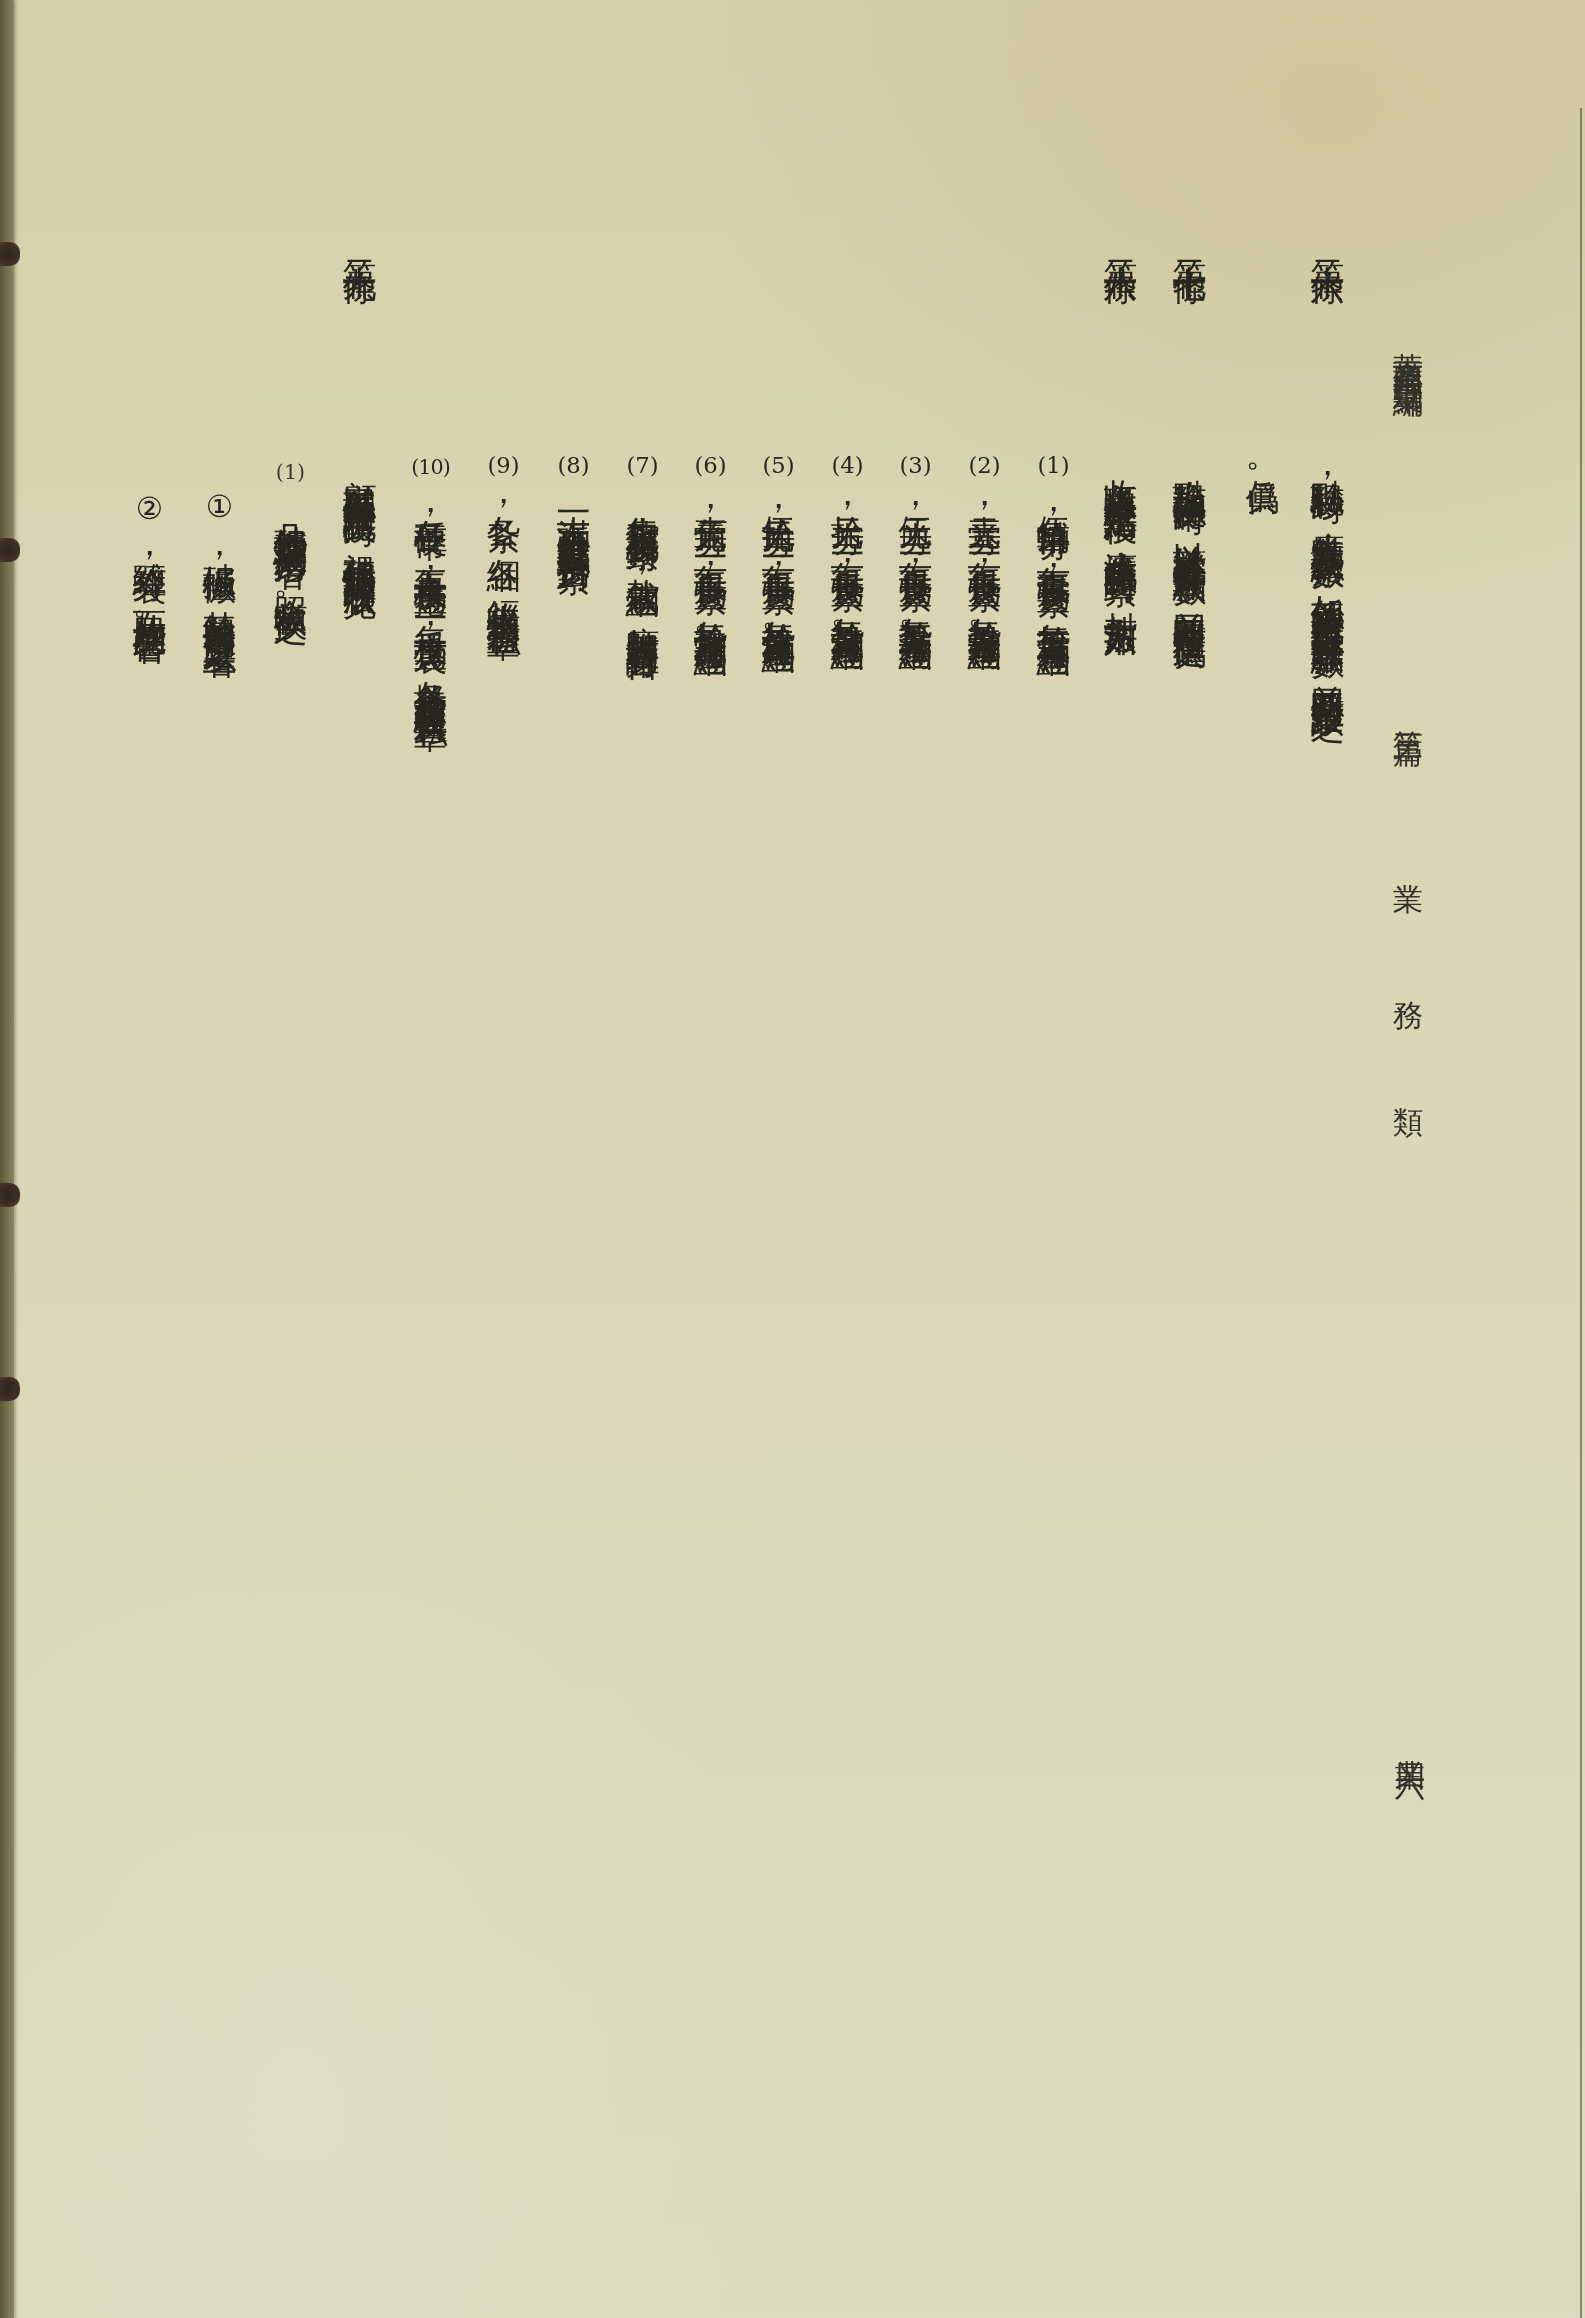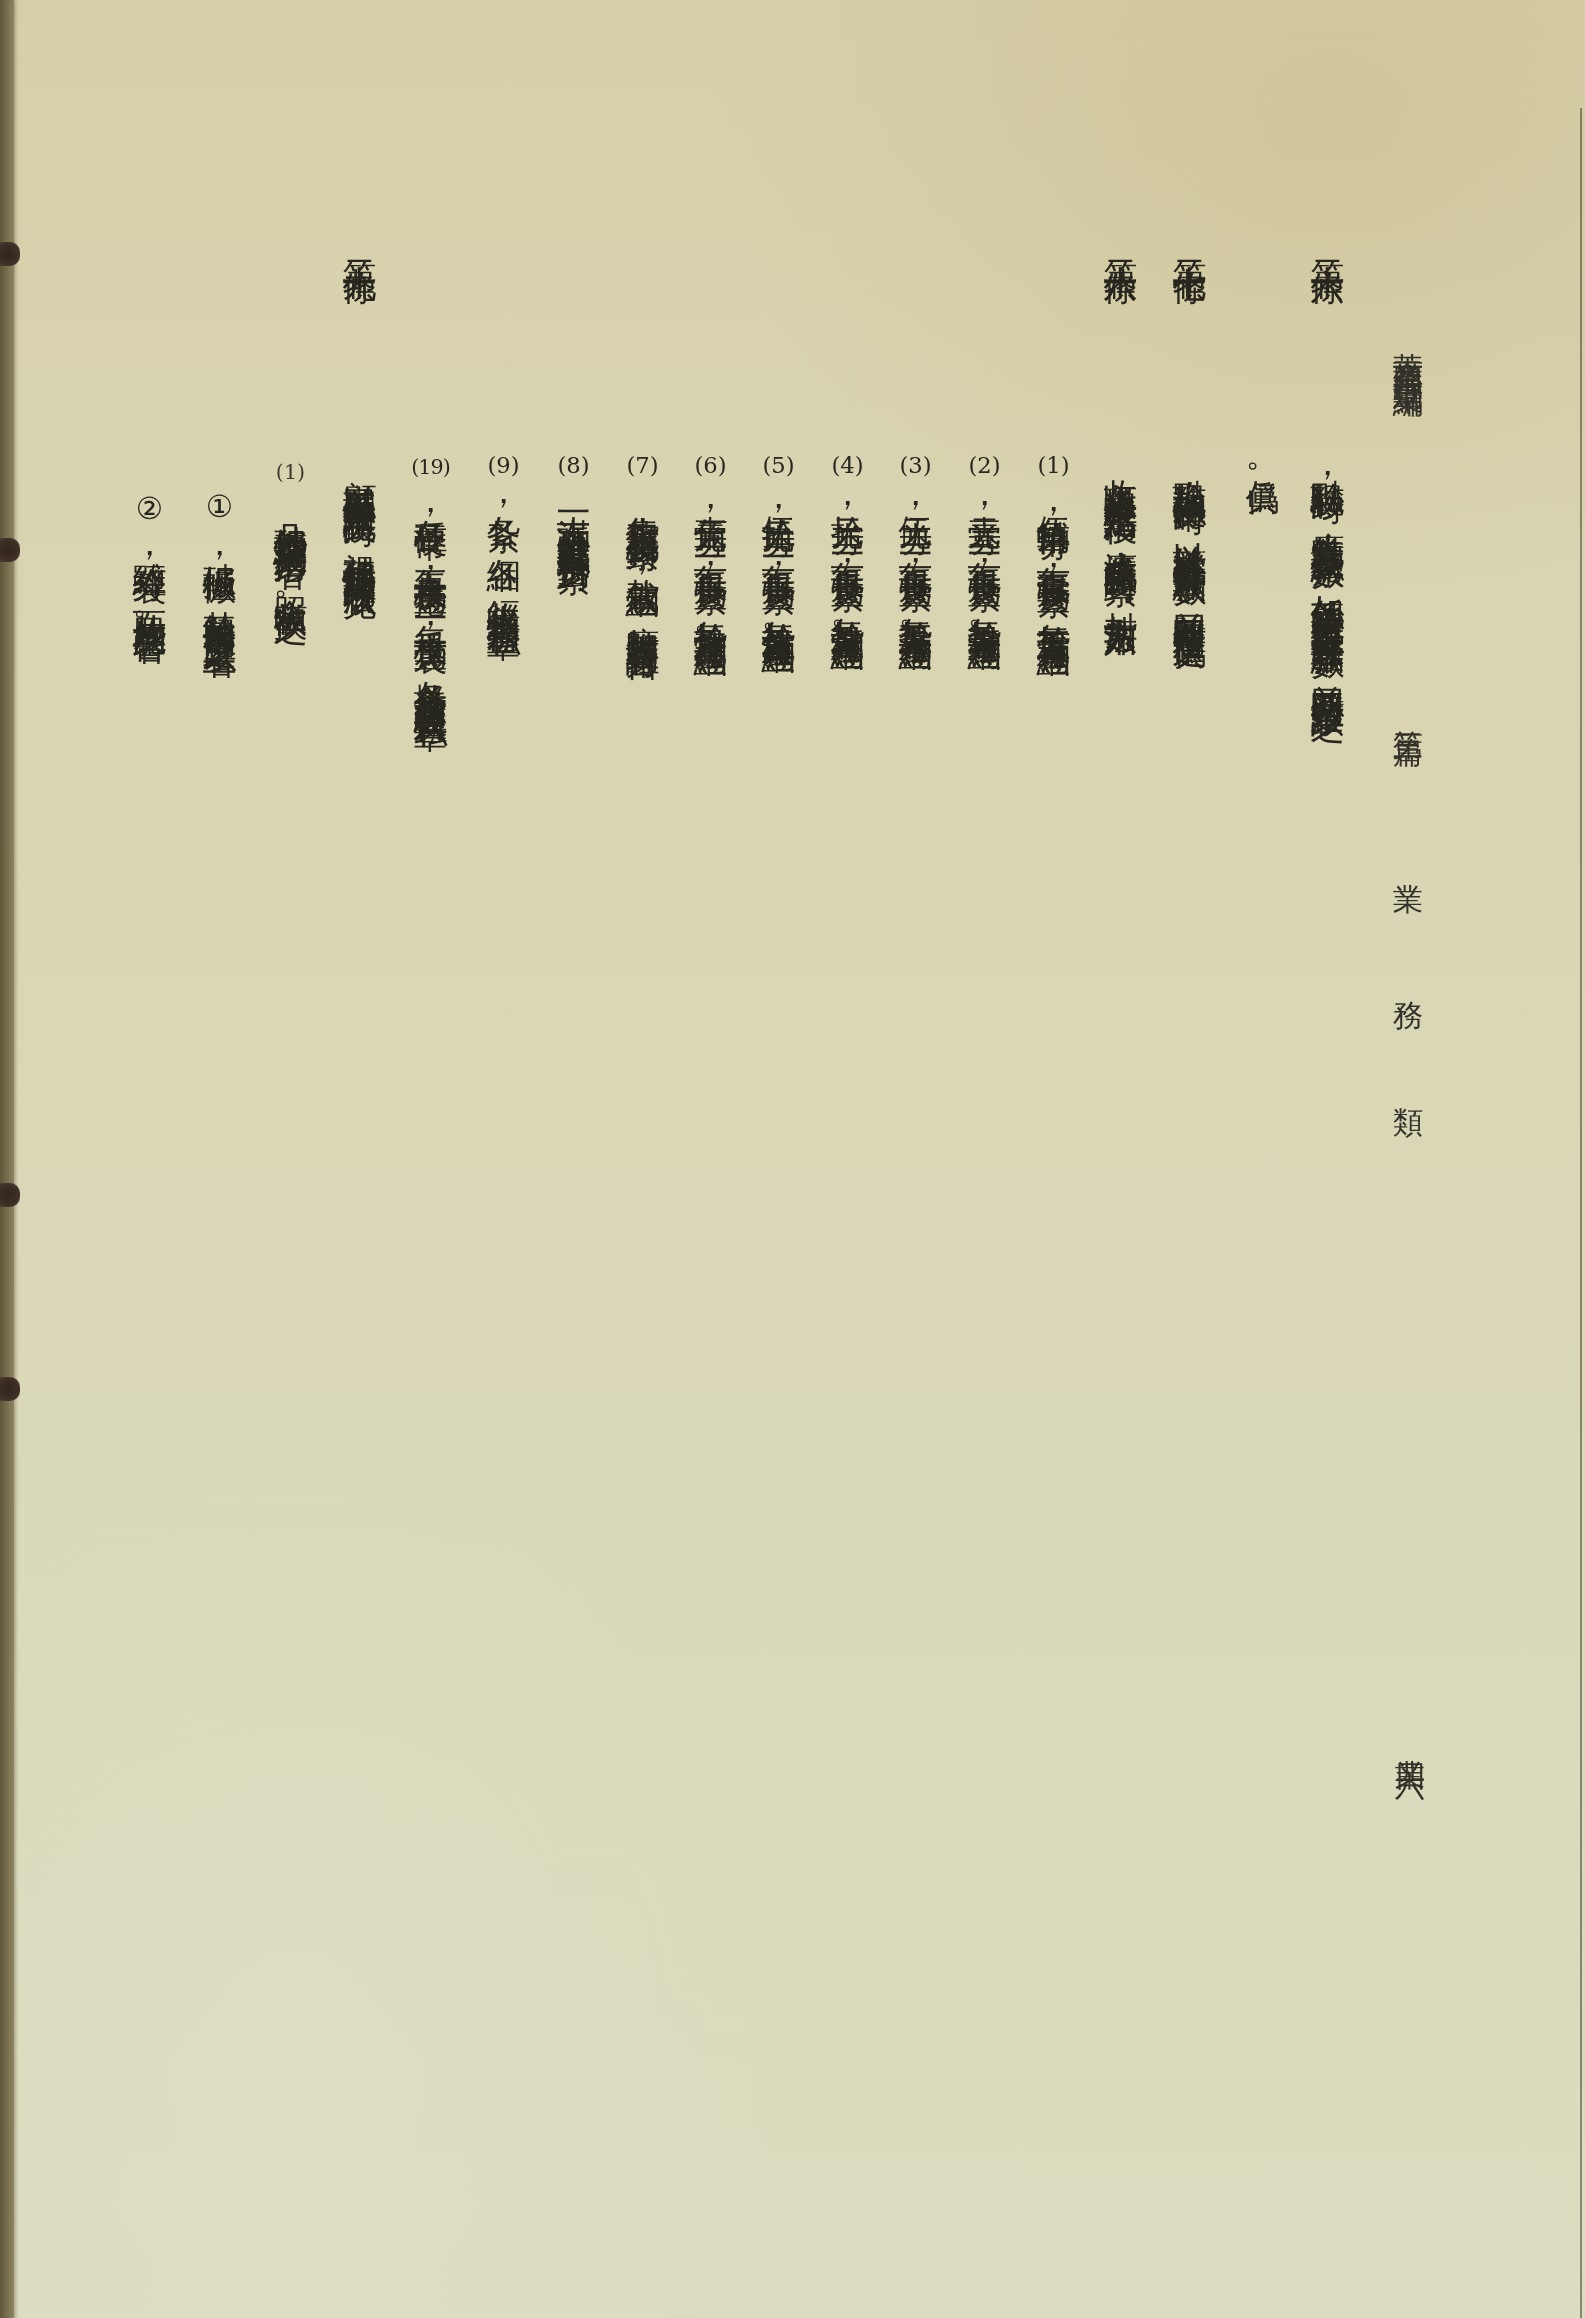--- a/index.html
+++ b/index.html
@@ -102,21 +102,21 @@
 
     <div class="lbl" style="left:618px; top:452px;">(7)</div>
     <div class="col" style="left:618px; top:489px;">每紮應用紙簽條紮封，紮成壹綑，應加貼封簽註明年月日。</div>
 
     <div class="lbl" style="left:549px; top:452px;">(8)</div>
     <div class="col" style="left:549px; top:489px;">未滿一百張之鈔劵得以五十張折摺封紮。</div>
 
     <div class="lbl" style="left:479px; top:452px;">(9)</div>
     <div class="col" style="left:479px; top:489px;">各紮，各綑，經收人員均須加蓋私章。</div>
 
-    <div class="lbl narrow" style="left:406px; top:454px;">(19)</div>
+    <div class="lbl narrow" style="left:406px; top:454px;">(10)</div>
     <div class="col" style="left:406px; top:493px;">各種硬幣，每五十枚爲壹捲，每一千枚爲壹袋，各捲各袋並須加蓋經收人員私章。</div>
   </div>
 
   <div>
     <div class="col" style="left:335px; top:233px;">第二十九條</div>
     <div class="col" style="left:335px; top:453px;">顧客以破損劵持來請求兌換時，視其破損情形照下列辦法收兌。</div>
 
     <div class="lbl thin" style="left:266px; top:459px;">(1)</div>
     <div class="col" style="left:266px; top:496px;">凡破損鈔票屬於下列情形一者，照金額收換之。</div>
 

